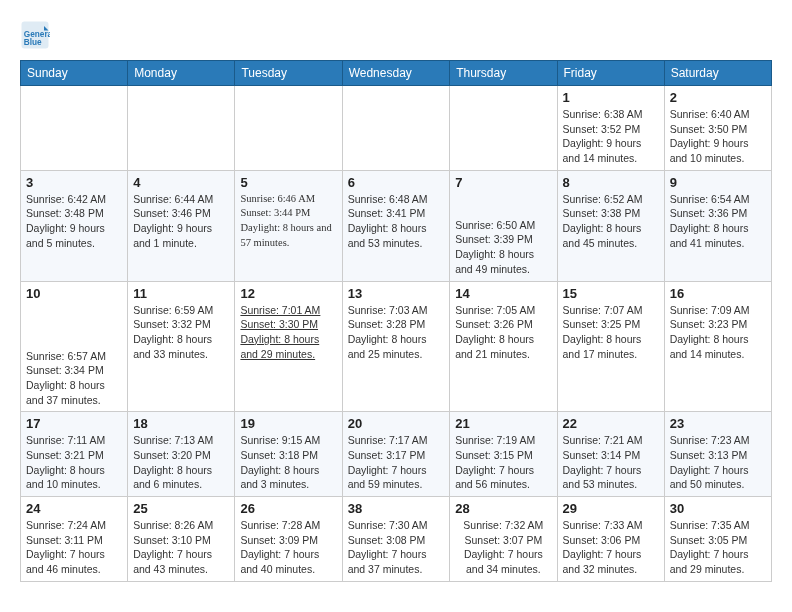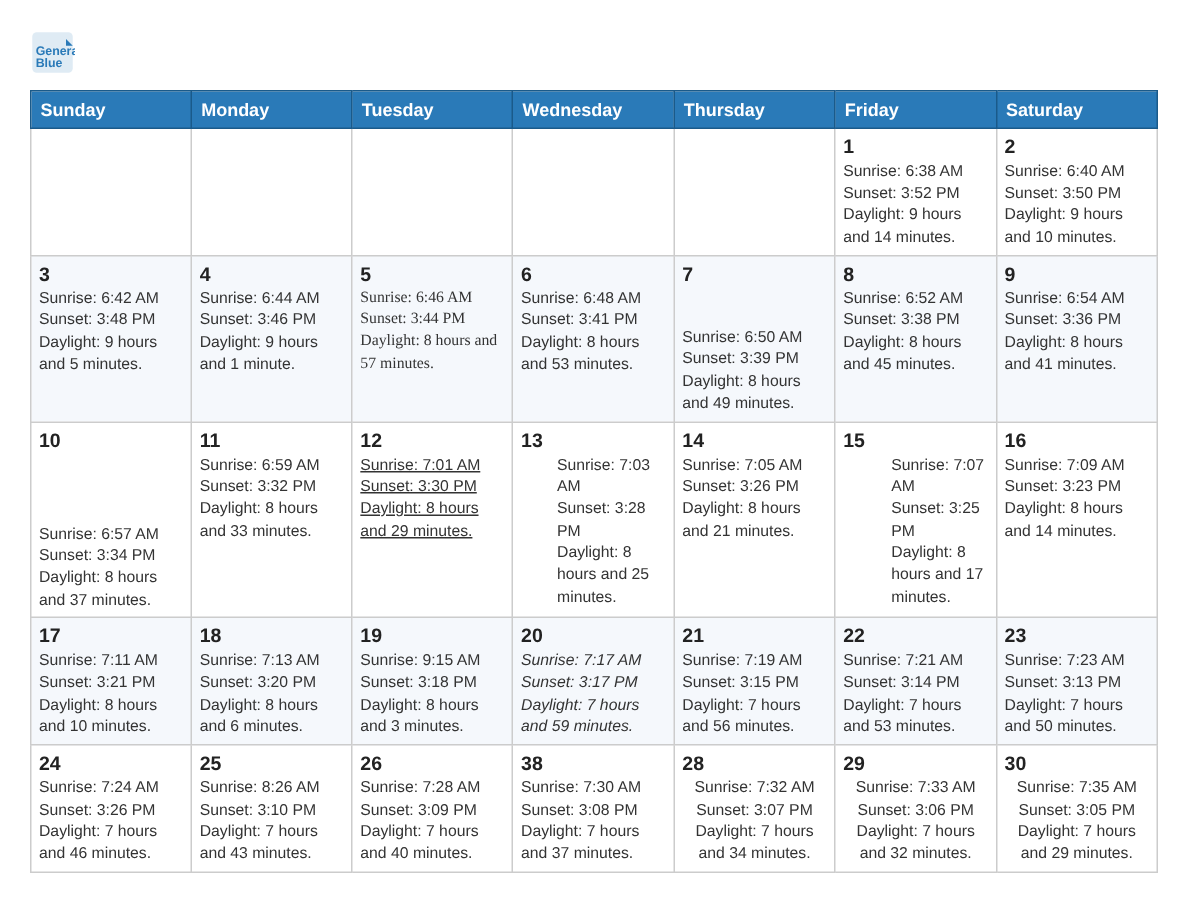--- a/index.html
+++ b/index.html
@@ -45,21 +45,21 @@
       width: 100%;
       border-collapse: collapse;
       font-size: 11px;
     }
     .calendar-table th {
       background-color: #2a7ab8;
       color: #fff;
       text-align: left;
       padding: 5px 6px;
       font-size: 12px;
-      font-weight: bold;
+      font-weight: normal;
       border: 1px solid #1a5a8a;
     }
     .calendar-table td {
       border: 1px solid #ccc;
       vertical-align: top;
       padding: 4px 5px;
       width: 108px;
       height: 80px;
       background: #fff;
     }
@@ -194,33 +194,33 @@
 Daylight: 8 hours and 33 minutes.</div>
           </td>
           <td>
             <div class="day-number">12</div>
             <div class="day-info" style="white-space: pre-line; text-decoration: underline;">Sunrise: 7:01 AM
 Sunset: 3:30 PM
 Daylight: 8 hours and 29 minutes.</div>
           </td>
           <td>
             <div class="day-number">13</div>
-            <div class="day-info" style="white-space: pre-line; margin-left: 24px;">Sunrise: 7:03 AM
+            <div class="day-info" style="white-space: pre-line;">Sunrise: 7:03 AM
 Sunset: 3:28 PM
 Daylight: 8 hours and 25 minutes.</div>
           </td>
           <td>
             <div class="day-number">14</div>
             <div class="day-info" style="white-space: pre-line;">Sunrise: 7:05 AM
 Sunset: 3:26 PM
 Daylight: 8 hours and 21 minutes.</div>
           </td>
           <td>
             <div class="day-number">15</div>
-            <div class="day-info" style="white-space: pre-line; margin-left: 32px;">Sunrise: 7:07 AM
+            <div class="day-info" style="white-space: pre-line;">Sunrise: 7:07 AM
 Sunset: 3:25 PM
 Daylight: 8 hours and 17 minutes.</div>
           </td>
           <td>
             <div class="day-number">16</div>
             <div class="day-info" style="white-space: pre-line;">Sunrise: 7:09 AM
 Sunset: 3:23 PM
 Daylight: 8 hours and 14 minutes.</div>
           </td>
         </tr>
@@ -238,21 +238,21 @@
 Daylight: 8 hours and 6 minutes.</div>
           </td>
           <td>
             <div class="day-number">19</div>
             <div class="day-info" style="white-space: pre-line;">Sunrise: 9:15 AM
 Sunset: 3:18 PM
 Daylight: 8 hours and 3 minutes.</div>
           </td>
           <td>
             <div class="day-number">20</div>
-            <div class="day-info" style="white-space: pre-line; font-style: italic;">Sunrise: 7:17 AM
+            <div class="day-info" style="white-space: pre-line;">Sunrise: 7:17 AM
 Sunset: 3:17 PM
 Daylight: 7 hours and 59 minutes.</div>
           </td>
           <td>
             <div class="day-number">21</div>
             <div class="day-info" style="white-space: pre-line;">Sunrise: 7:19 AM
 Sunset: 3:15 PM
 Daylight: 7 hours and 56 minutes.</div>
           </td>
           <td>
@@ -265,21 +265,21 @@
             <div class="day-number">23</div>
             <div class="day-info" style="white-space: pre-line;">Sunrise: 7:23 AM
 Sunset: 3:13 PM
 Daylight: 7 hours and 50 minutes.</div>
           </td>
         </tr>
         <tr>
           <td>
             <div class="day-number">24</div>
             <div class="day-info" style="white-space: pre-line;">Sunrise: 7:24 AM
-Sunset: 3:26 PM
+Sunset: 3:11 PM
 Daylight: 7 hours and 46 minutes.</div>
           </td>
           <td>
             <div class="day-number">25</div>
             <div class="day-info" style="white-space: pre-line;">Sunrise: 8:26 AM
 Sunset: 3:10 PM
 Daylight: 7 hours and 43 minutes.</div>
           </td>
           <td>
             <div class="day-number">26</div>
@@ -294,26 +294,26 @@
 Daylight: 7 hours and 37 minutes.</div>
           </td>
           <td>
             <div class="day-number">28</div>
             <div class="day-info" style="white-space: pre-line; text-align: center;">Sunrise: 7:32 AM
 Sunset: 3:07 PM
 Daylight: 7 hours and 34 minutes.</div>
           </td>
           <td>
             <div class="day-number">29</div>
-            <div class="day-info" style="white-space: pre-line; text-align: center;">Sunrise: 7:33 AM
+            <div class="day-info" style="white-space: pre-line;">Sunrise: 7:33 AM
 Sunset: 3:06 PM
 Daylight: 7 hours and 32 minutes.</div>
           </td>
           <td>
             <div class="day-number">30</div>
-            <div class="day-info" style="white-space: pre-line; text-align: center;">Sunrise: 7:35 AM
+            <div class="day-info" style="white-space: pre-line;">Sunrise: 7:35 AM
 Sunset: 3:05 PM
 Daylight: 7 hours and 29 minutes.</div>
           </td>
         </tr>
       </tbody>
   </table>
 </div>
 
 </body></html>

